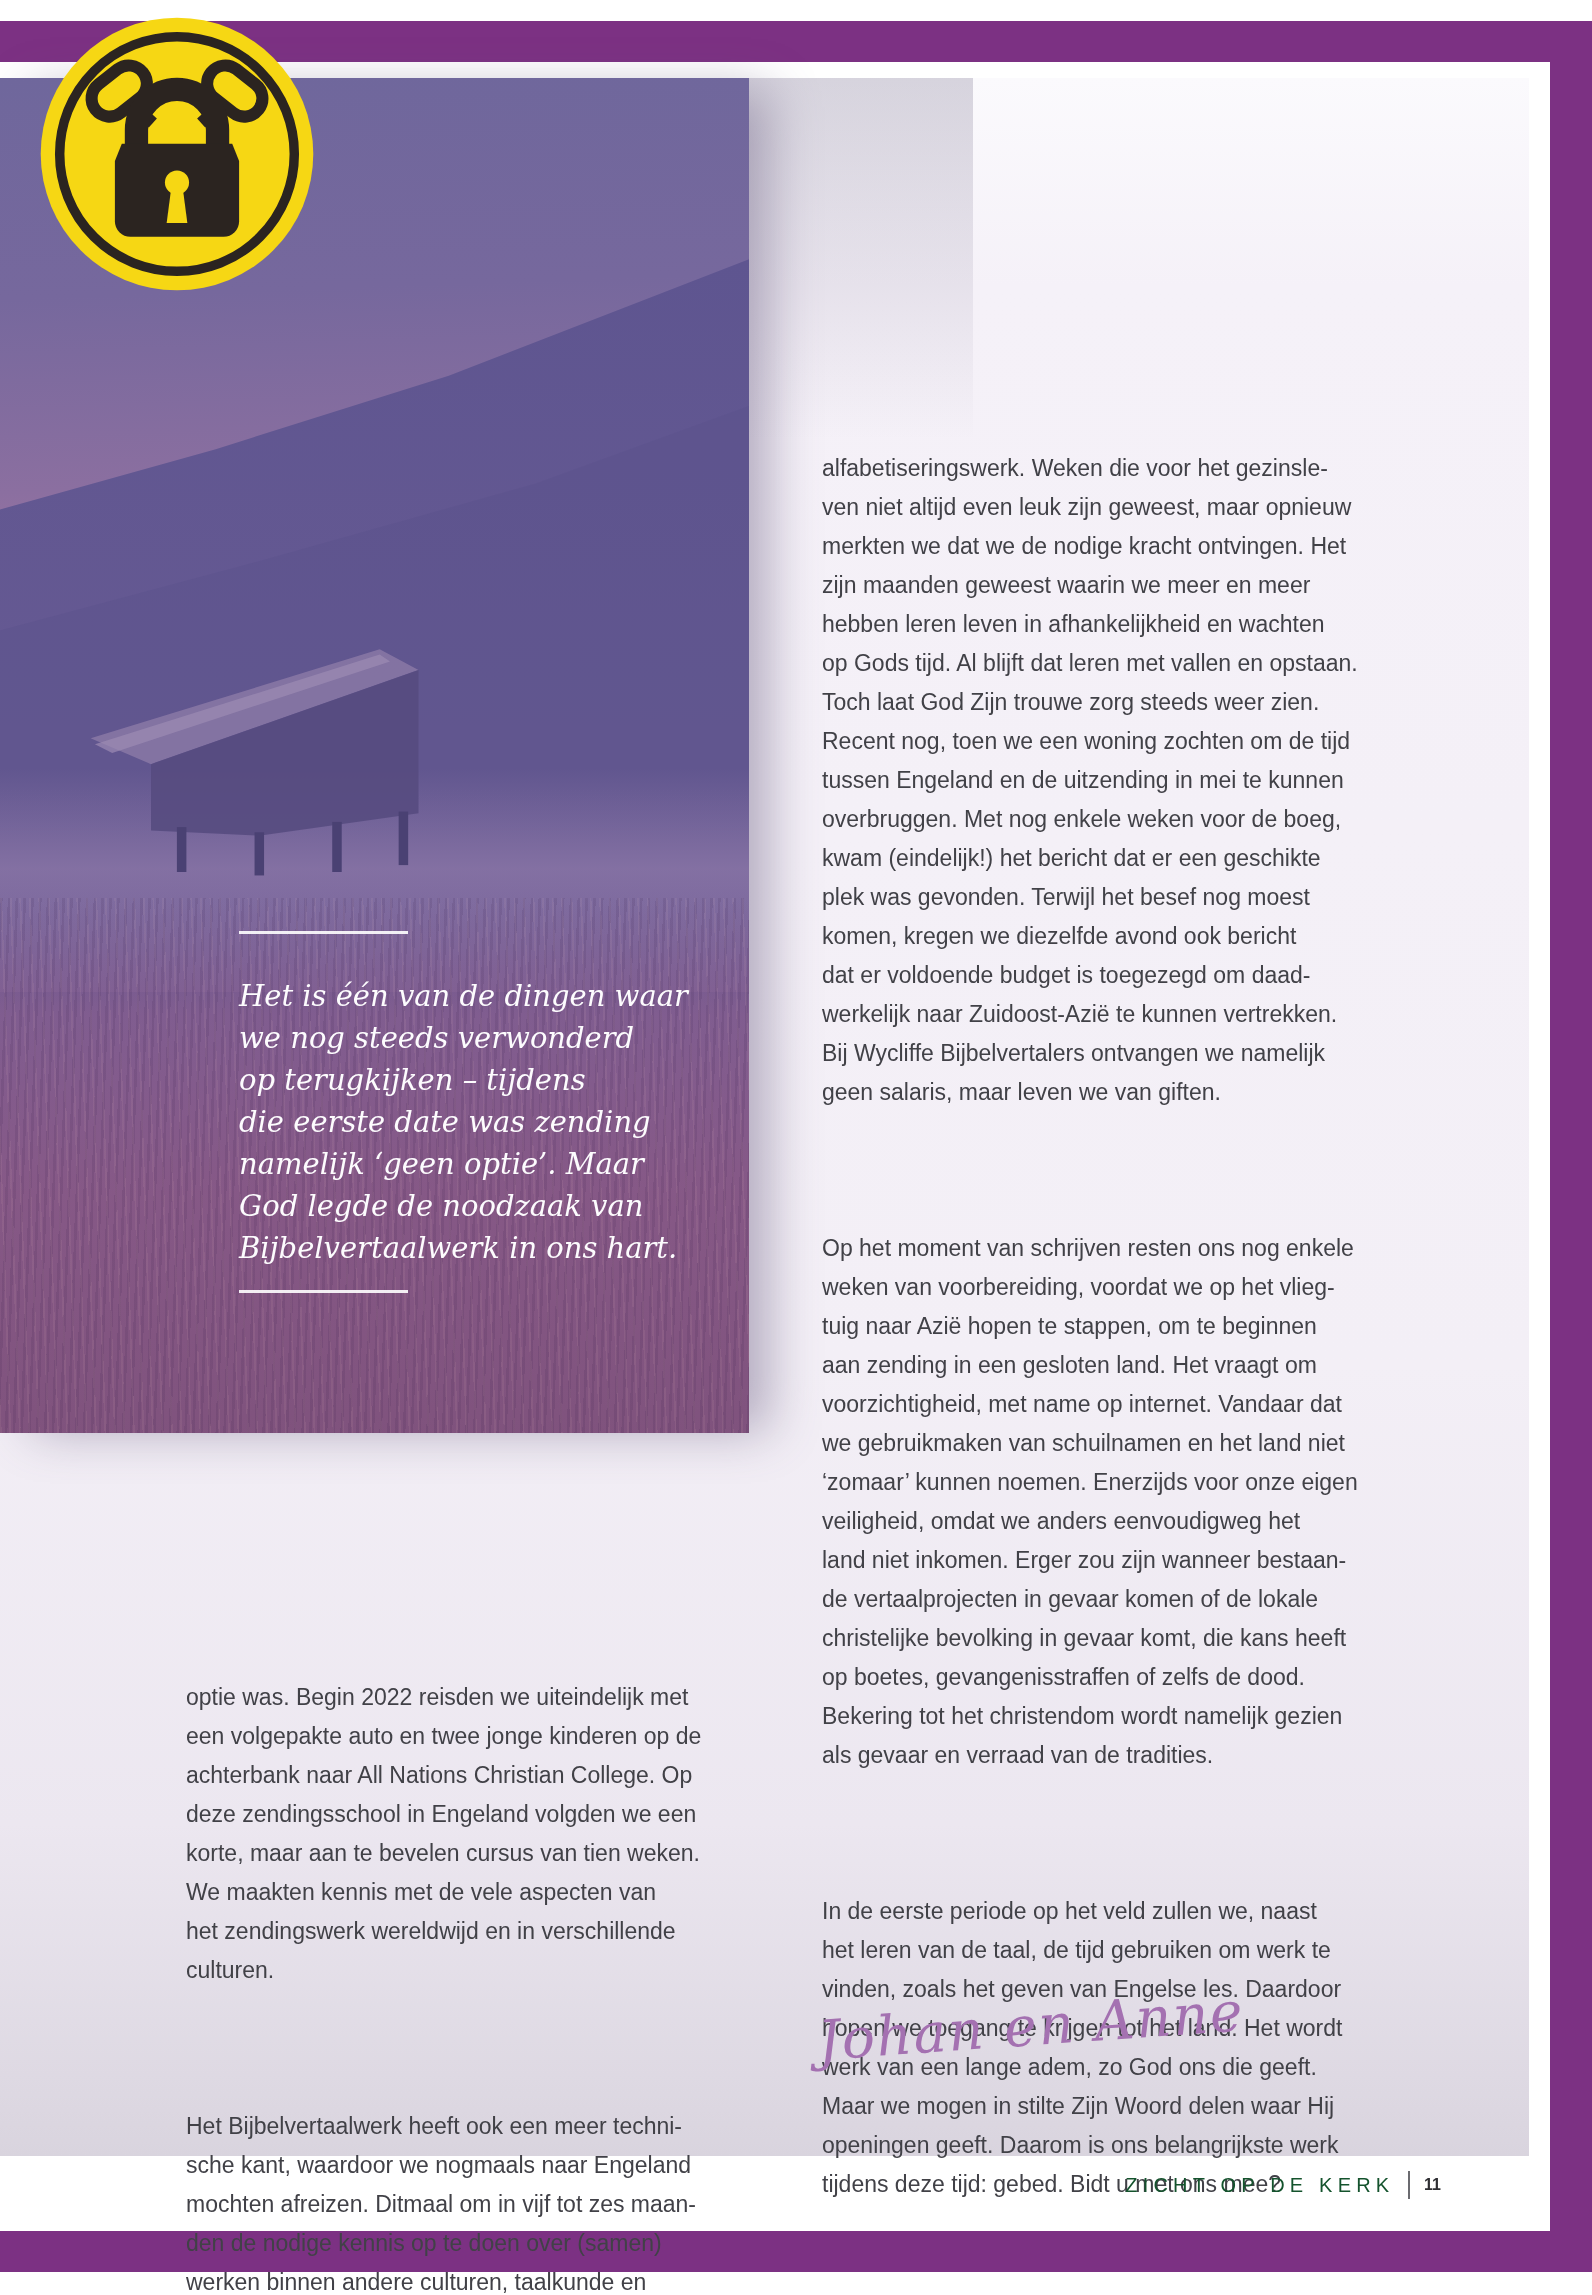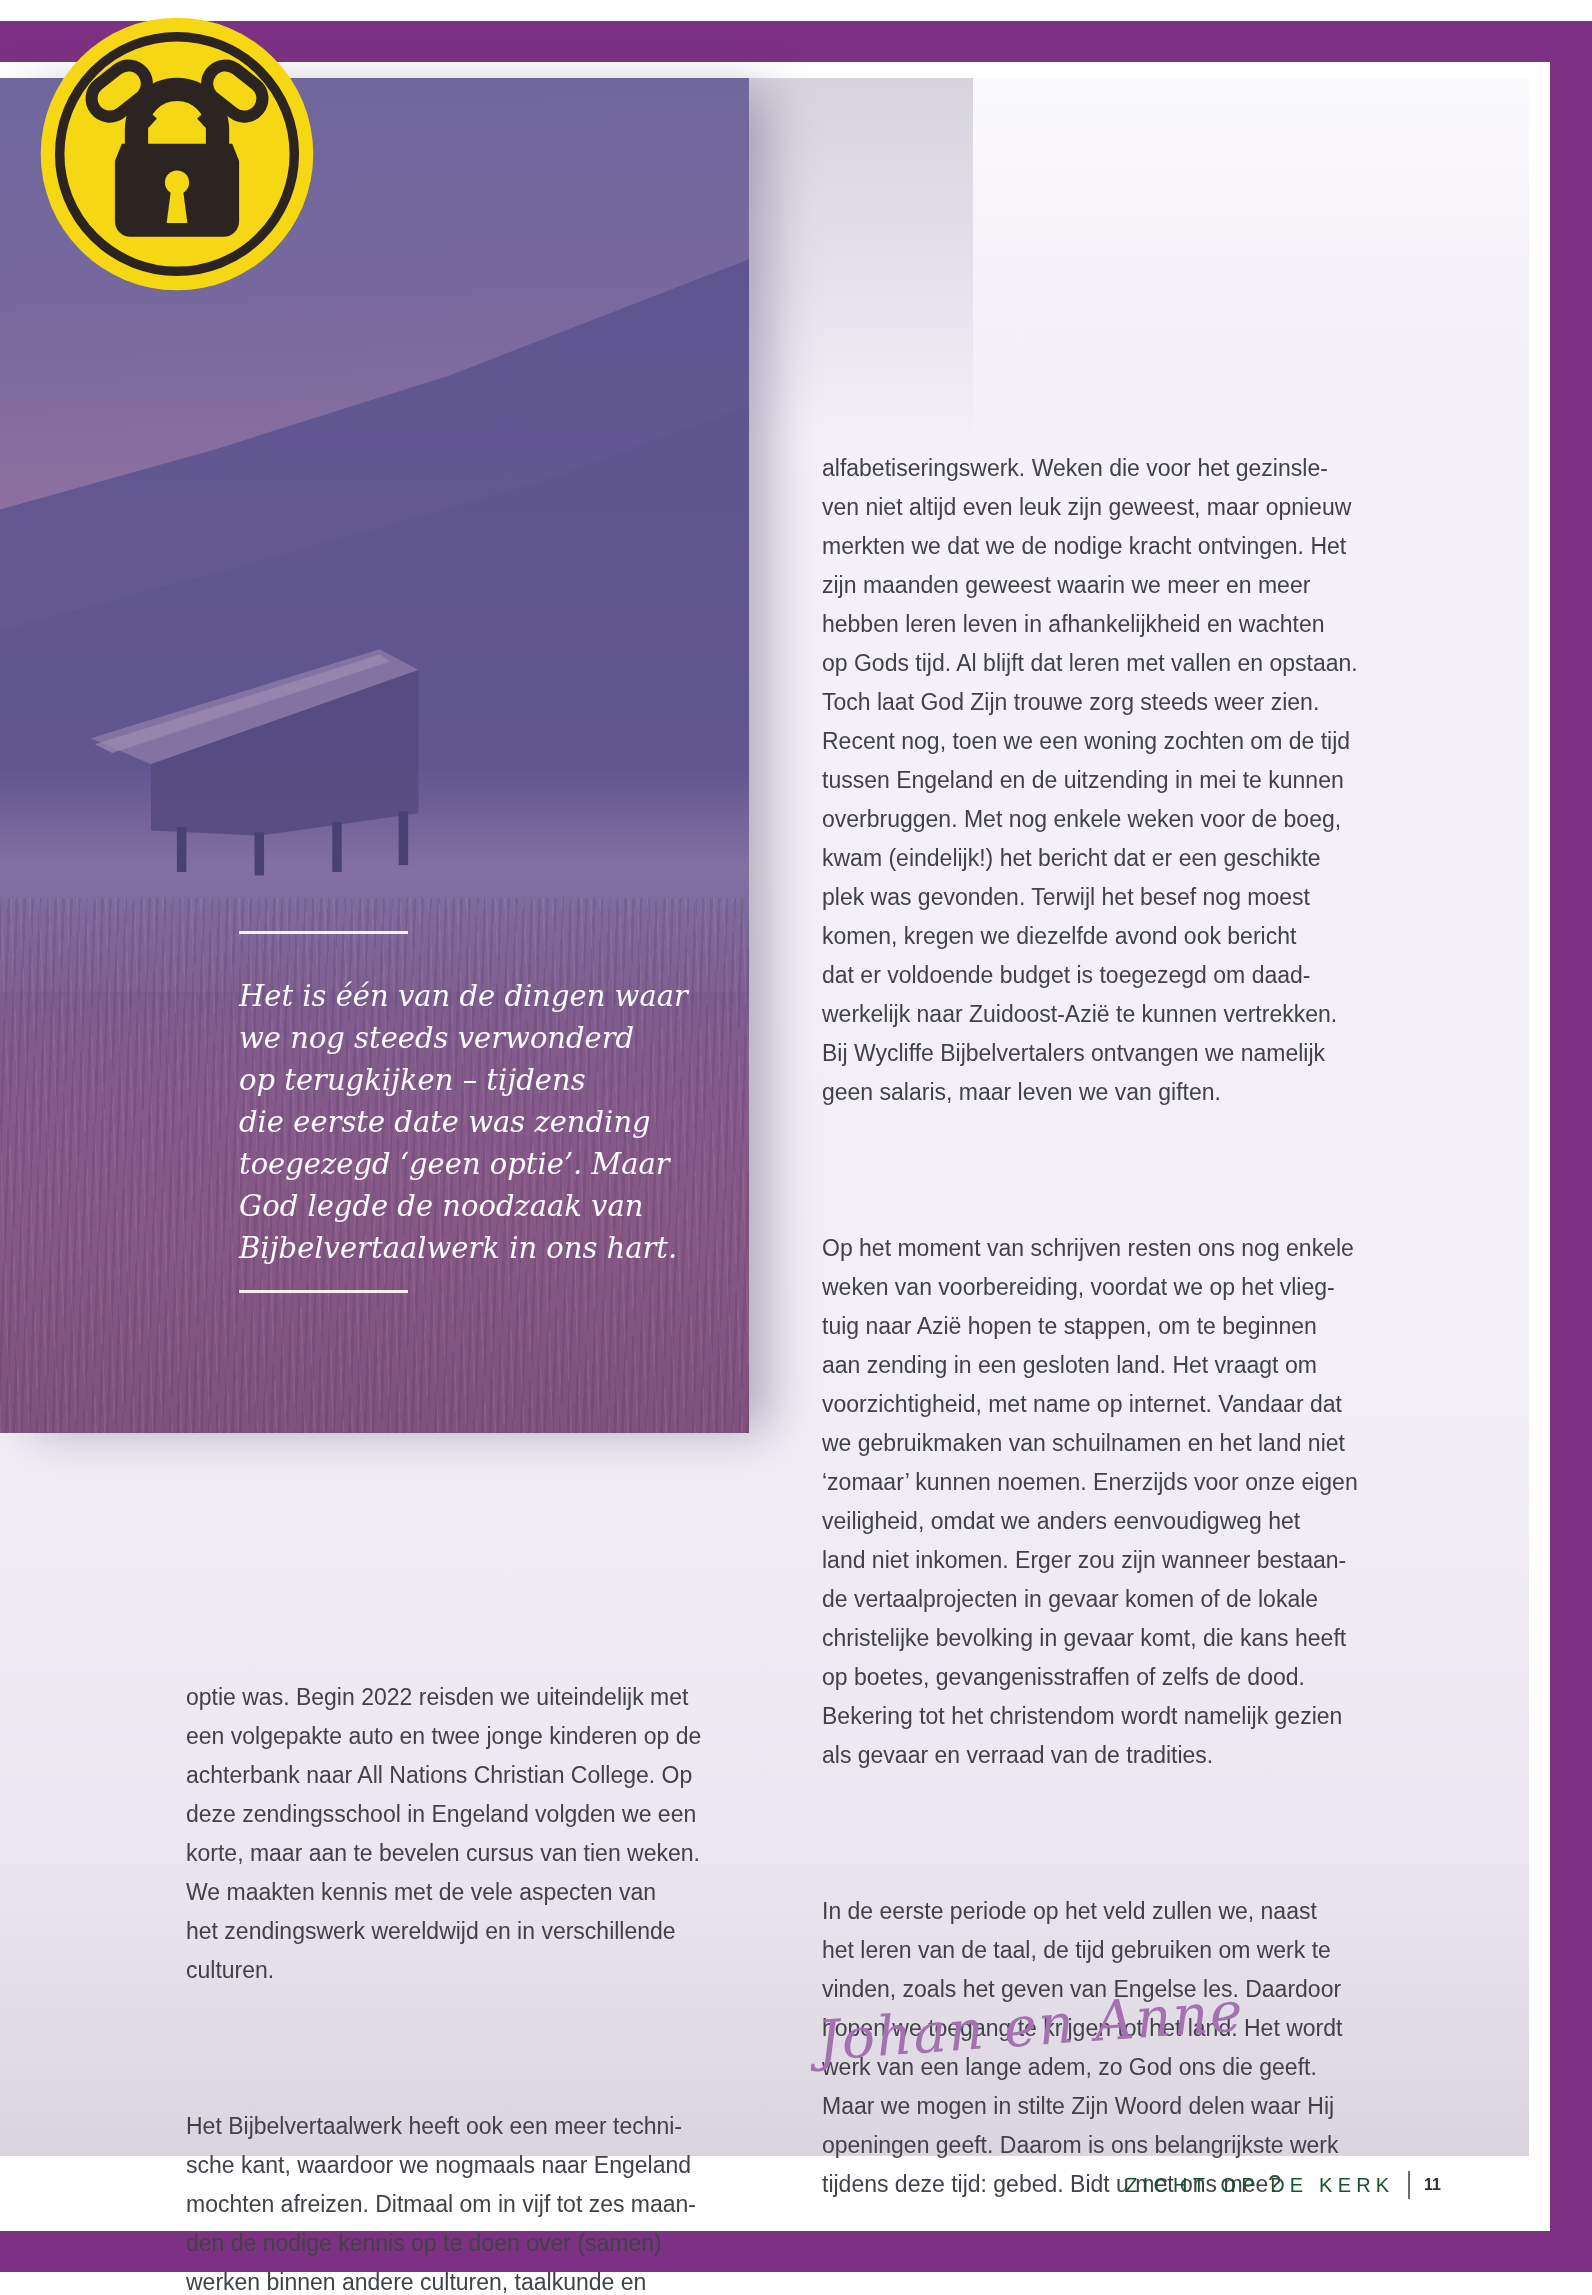--- a/index.html
+++ b/index.html
@@ -94,21 +94,21 @@
         <rect x="385" y="862" width="11" height="58" fill="#4a4173"></rect>
         <rect x="462" y="850" width="11" height="62" fill="#4a4173"></rect>
       </svg>
       <div class="field"></div>
 
       <div class="quote-rule" style="left:239px;top:853px;"></div>
       <div class="pull-quote">Het is één van de dingen waar
 we nog steeds verwonderd
 op terugkijken – tijdens
 die eerste date was zending
-toegezegd ‘geen optie’. Maar
+namelijk ‘geen optie’. Maar
 God legde de noodzaak van
 Bijbelvertaalwerk in ons hart.</div>
       <div class="quote-rule" style="left:239px;top:1212px;"></div>
     </div>
 
     <div class="col col-left">
       <p class="para">optie was. Begin 2022 reisden we uiteindelijk met
 een volgepakte auto en twee jonge kinderen op de
 achterbank naar All Nations Christian College. Op
 deze zendingsschool in Engeland volgden we een

